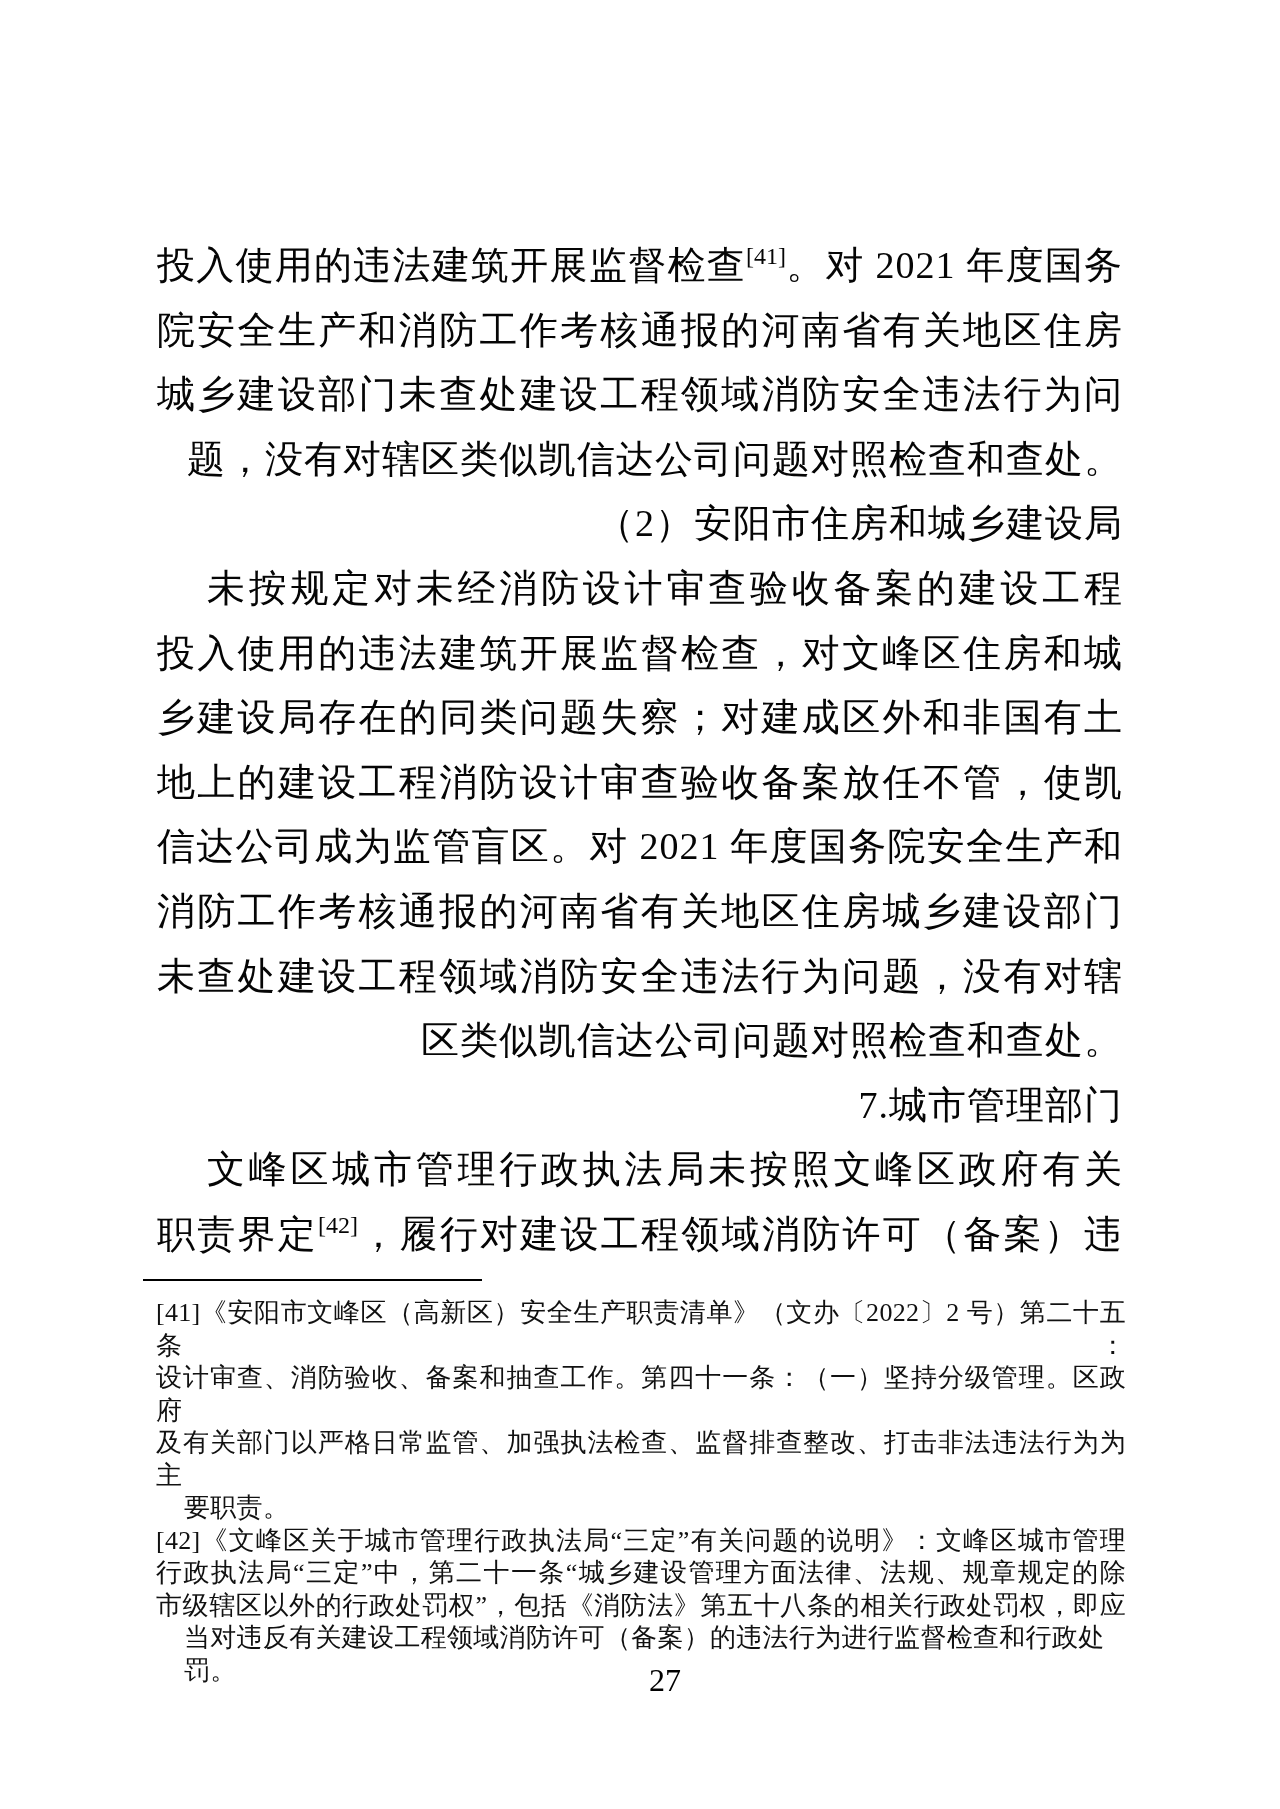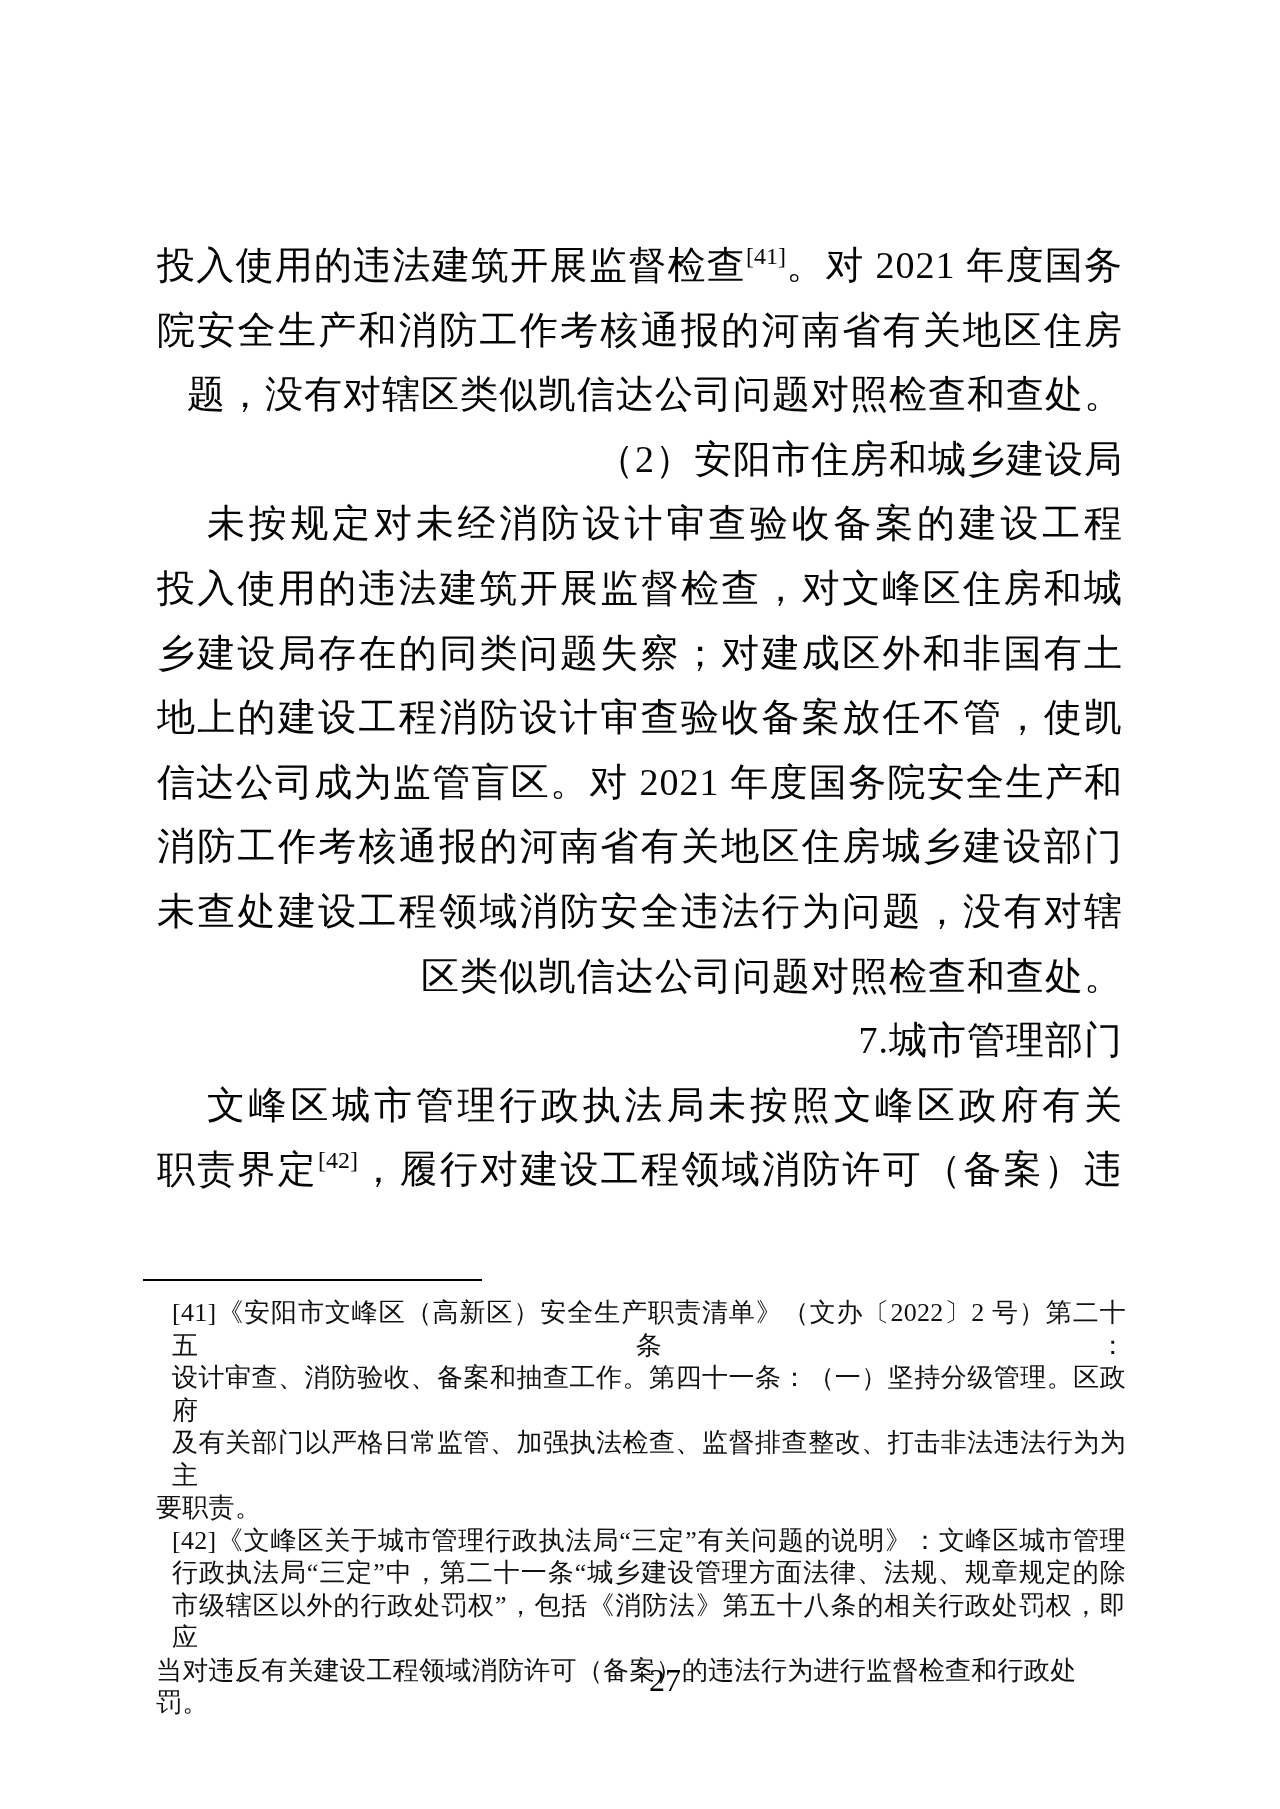--- a/index.html
+++ b/index.html
@@ -49,40 +49,41 @@
     left: 156px;
     top: 1297px;
     width: 970px;
   }
   .fline {
     font-size: 26px;
     line-height: 32.5px;
     letter-spacing: 0.3px;
     color: #111111;
   }
-  .fline.j { text-align: justify; text-align-last: justify; margin-left: 16px; }
-  .fline.l { text-align: left; }
+  .fline.j { text-align: justify; text-align-last: justify; }
+  .fline.l { text-align: left; margin-left: 28px; }
   .page-number {
     position: absolute;
     left: 0;
     top: 1662px;
     width: 100%;
     text-align: center;
     font-size: 32px;
     transform: translateX(25px);
     color: #000000;
   }
 </style>
 </head>
 <body>
 
 <div class="page">
   <div class="body-text">
       <div class="bline j"><span>投入使用的违法建筑开展监督检查</span><sup>[41]</sup><span>。对 2021 年度国务</span></div>
       <div class="bline j"><span>院安全生产和消防工作考核通报的河南省有关地区住房</span></div>
+      <div class="bline j"><span>城乡建设部门未查处建设工程领域消防安全违法行为问</span></div>
       <div class="bline l"><span>题，没有对辖区类似凯信达公司问题对照检查和查处。</span></div>
       <div class="bline l ind"><span>（2）安阳市住房和城乡建设局</span></div>
       <div class="bline j ind"><span>未按规定对未经消防设计审查验收备案的建设工程</span></div>
       <div class="bline j"><span>投入使用的违法建筑开展监督检查，对文峰区住房和城</span></div>
       <div class="bline j"><span>乡建设局存在的同类问题失察；对建成区外和非国有土</span></div>
       <div class="bline j"><span>地上的建设工程消防设计审查验收备案放任不管，使凯</span></div>
       <div class="bline j"><span>信达公司成为监管盲区。对 2021 年度国务院安全生产和</span></div>
       <div class="bline j"><span>消防工作考核通报的河南省有关地区住房城乡建设部门</span></div>
       <div class="bline j"><span>未查处建设工程领域消防安全违法行为问题，没有对辖</span></div>
       <div class="bline l"><span>区类似凯信达公司问题对照检查和查处。</span></div>

